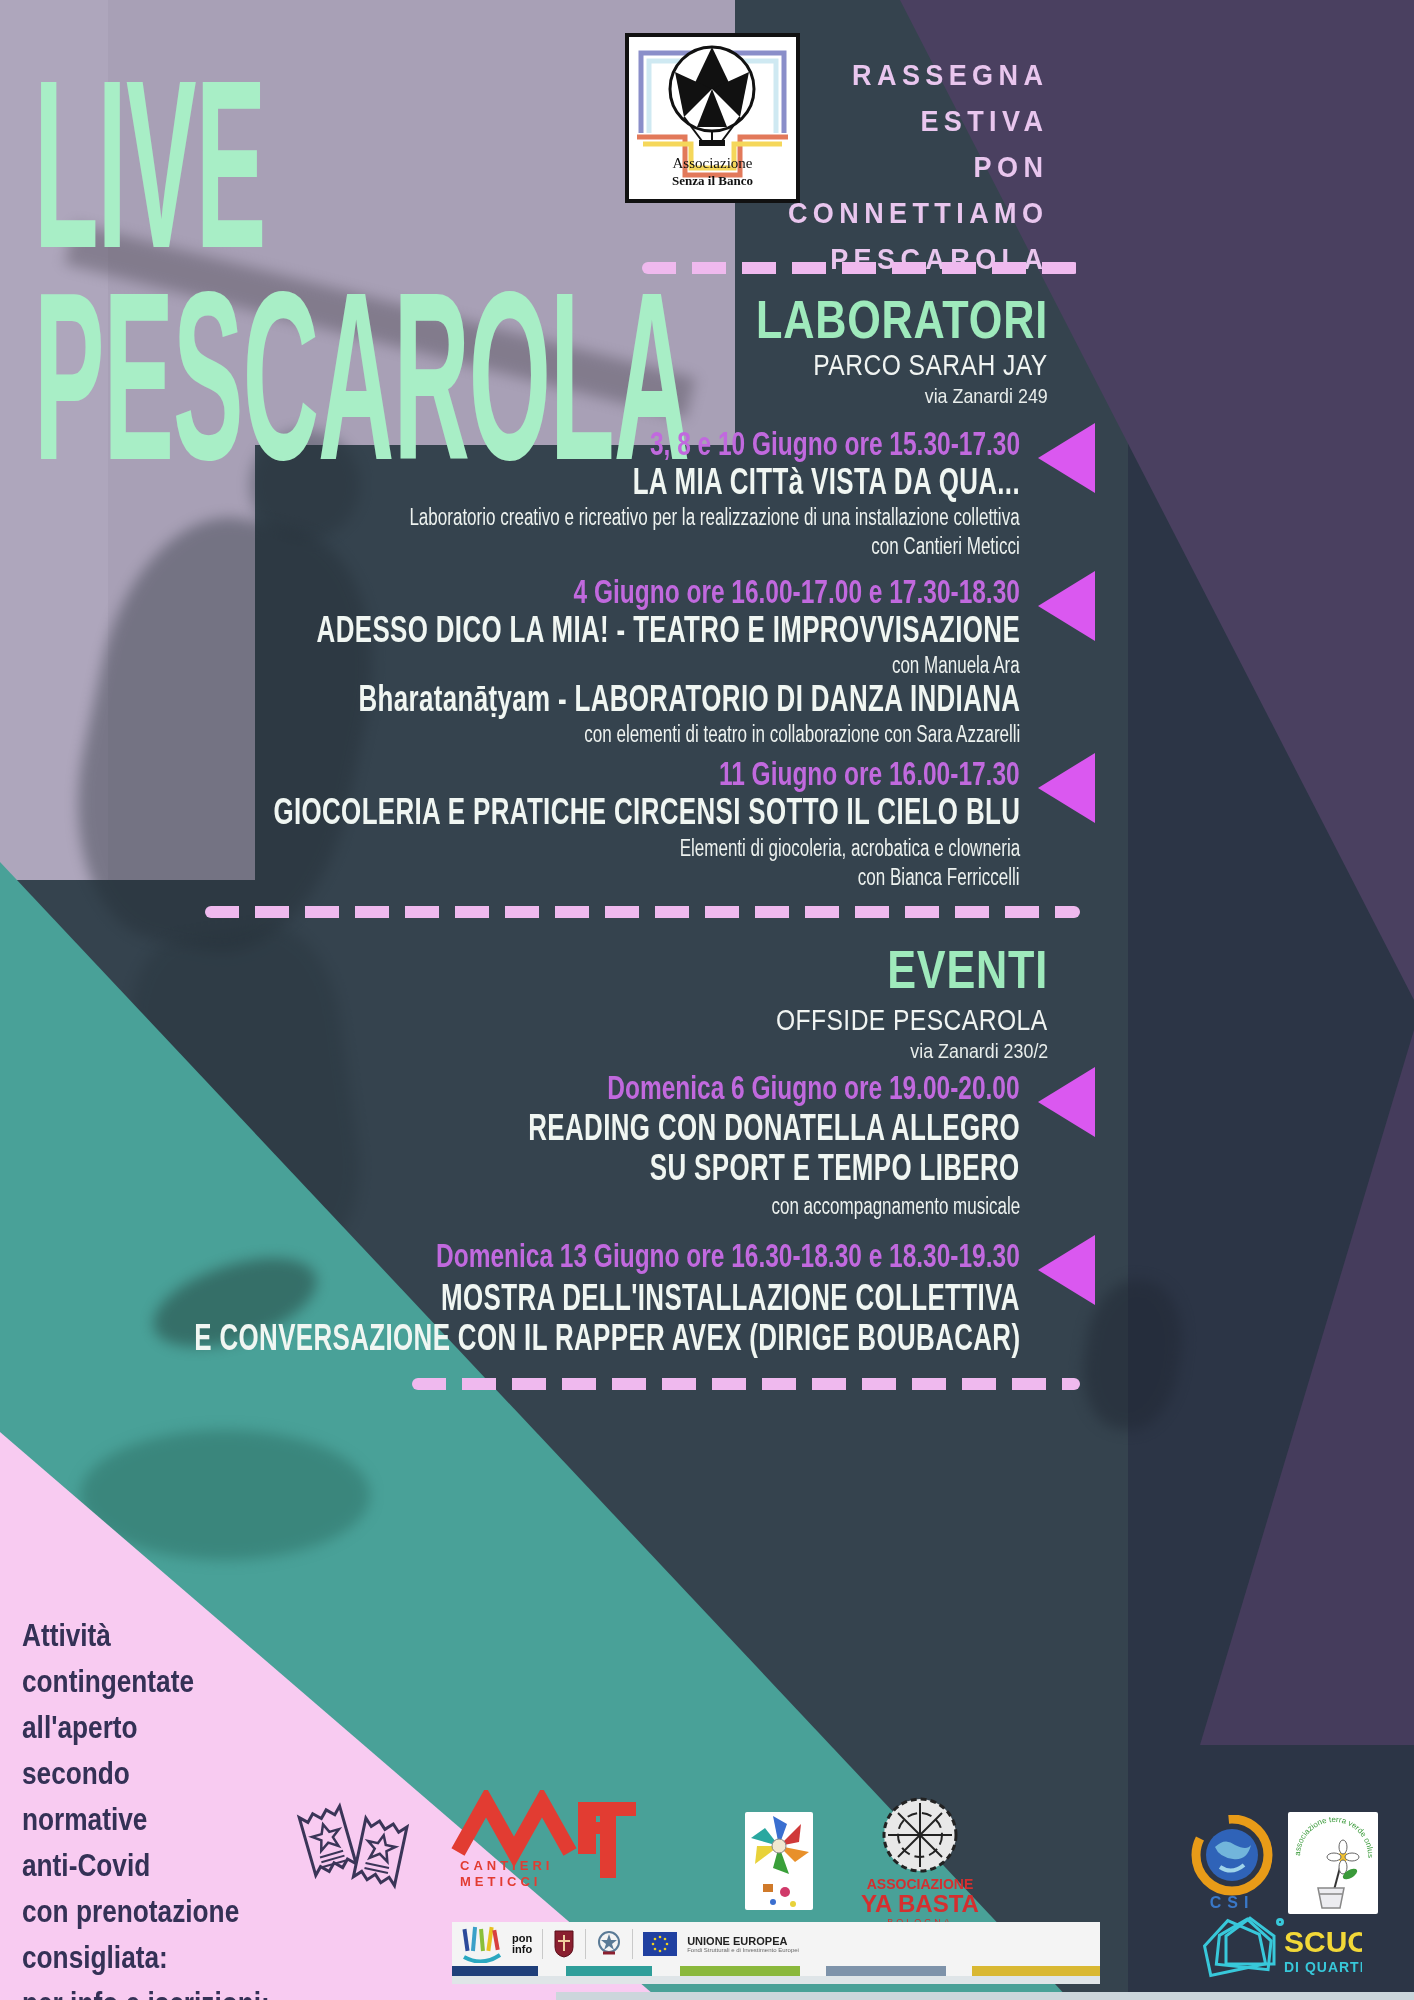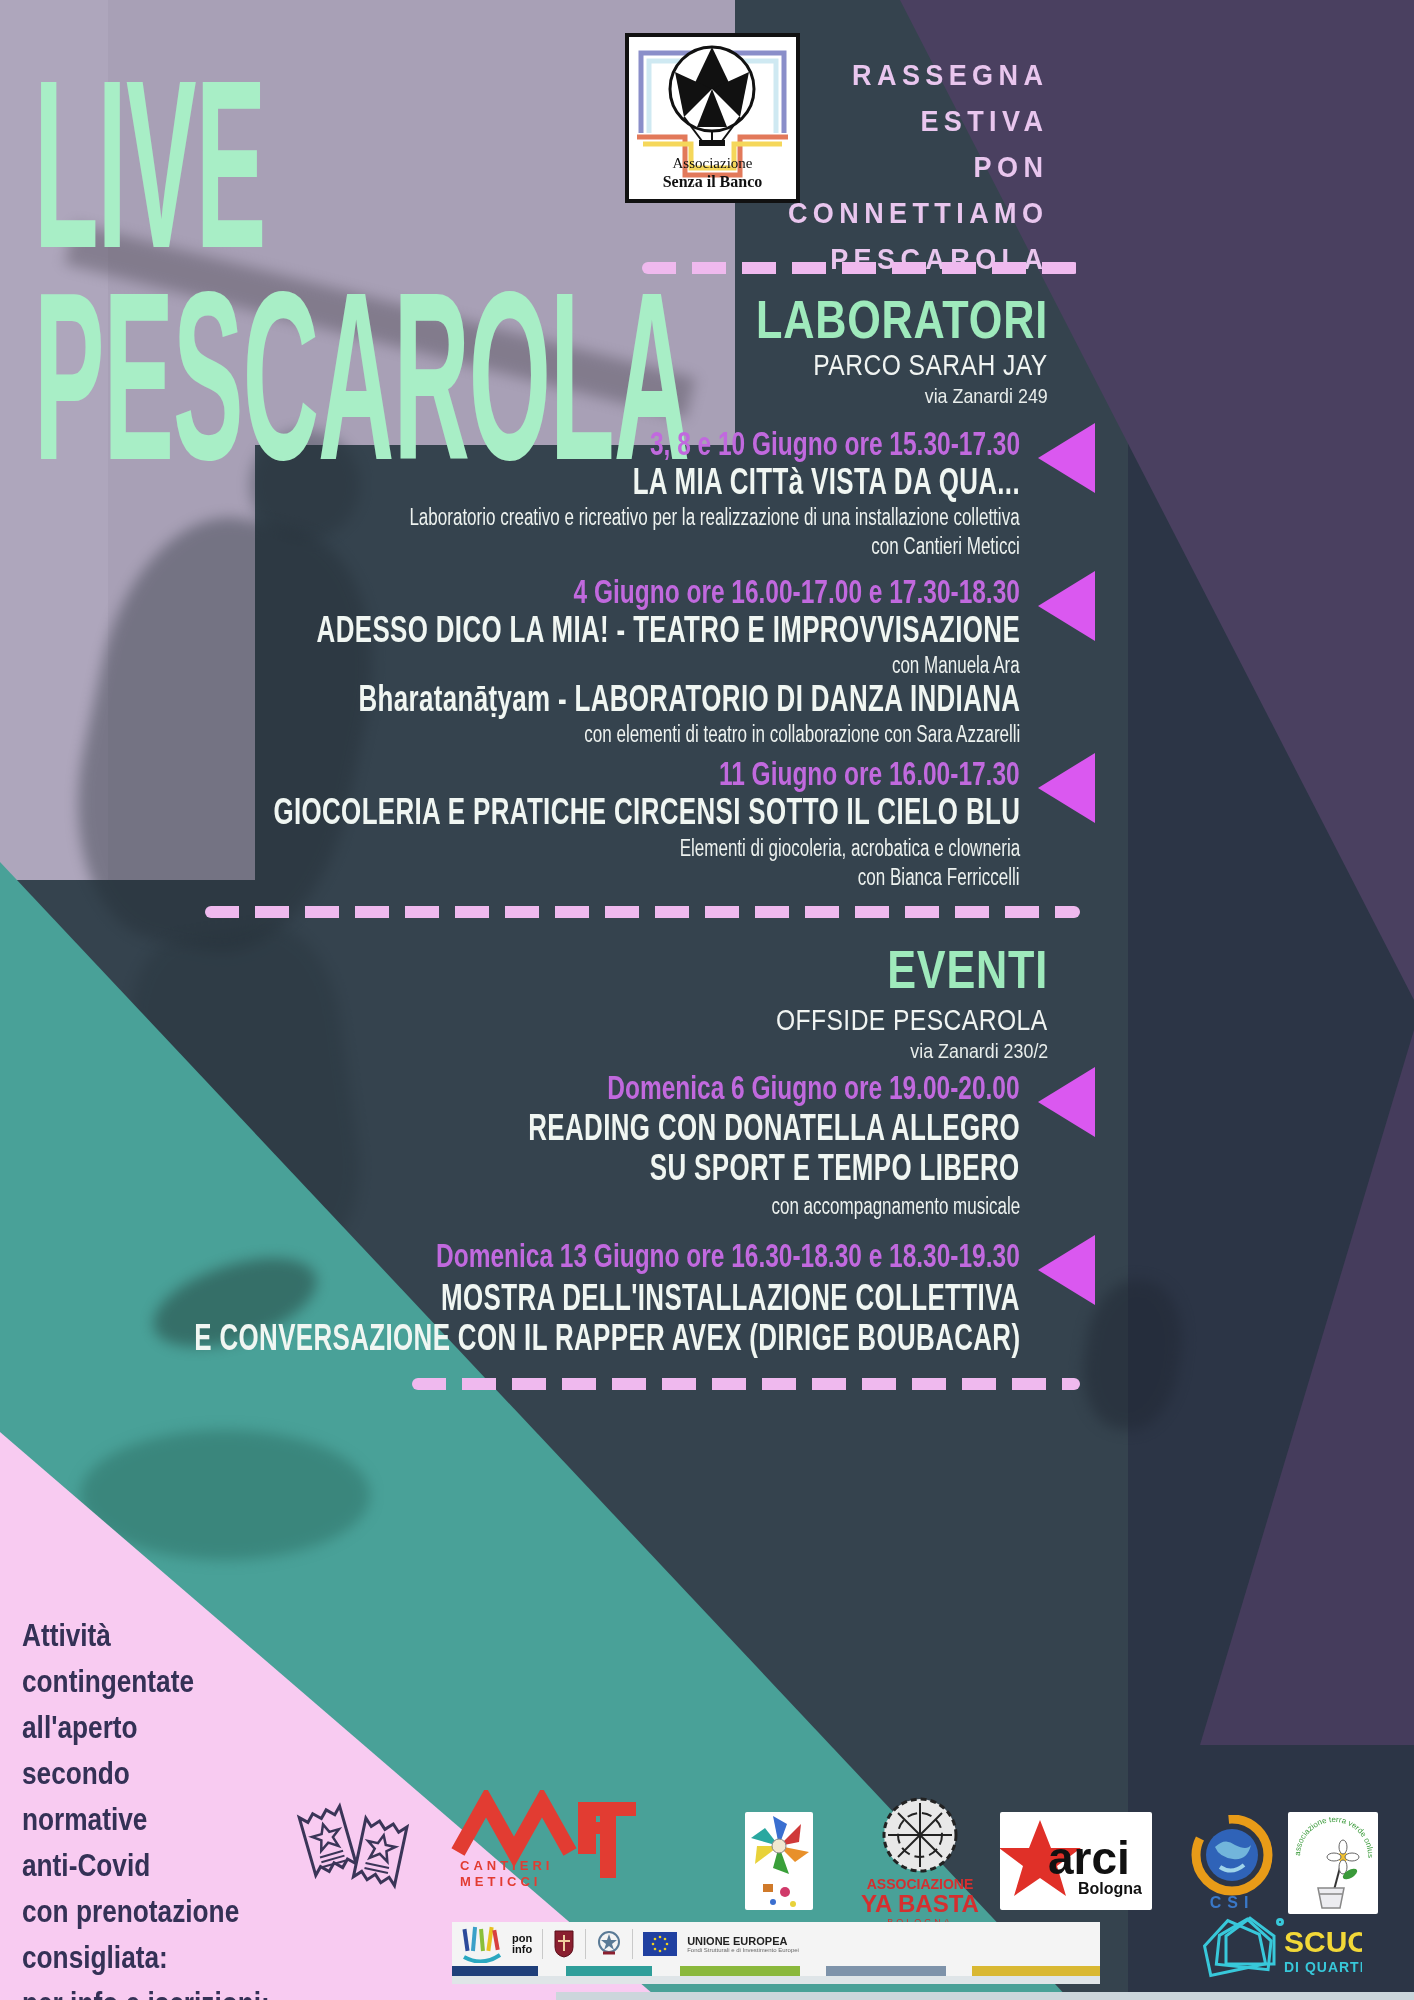--- a/index.html
+++ b/index.html
@@ -49,21 +49,21 @@
   .tri{position:absolute;left:1038px;width:57px;height:70px;background:#da58f0;
      clip-path:polygon(100% 0,100% 100%,0 50%);}
   .covid{position:absolute;left:22px;top:1612px;color:#343156;font-weight:700;
      font-size:32px;line-height:46px;transform:scaleX(.82);transform-origin:0 0;white-space:nowrap;}
   
   .logo-box{left:625px;top:33px;width:175px;height:170px;background:#fff;
      border:4px solid #111;box-sizing:border-box;}
   .logo-box .org{position:absolute;left:0;right:0;text-align:center;color:#111;
      font-family:"Liberation Serif",serif;}
   .org1{top:118px;font-size:15px;}
-  .org2{top:136px;font-size:16px;font-weight:700;}
+  .org2{top:136px;font-size:13px;font-weight:700;}
   
   .card{position:absolute;background:#fff;border-radius:2px;}
   .strip{position:absolute;left:452px;top:1922px;width:648px;height:44px;background:#f4f4f4;
      display:flex;align-items:center;gap:10px;padding:0 8px;box-sizing:border-box;}
   .strip .sep{width:1px;height:30px;background:#c9c9c9;}
   .colorbar{position:absolute;left:452px;top:1966px;width:648px;height:10px;background:#f4f4f4;display:flex;}
   .colorbar span{height:10px;display:block;}
   .graybar{position:absolute;left:452px;top:1976px;width:648px;height:8px;background:#dfe5e8;}
   .bottombar{position:absolute;left:556px;top:1992px;width:858px;height:8px;background:#ccd6dc;}
   .eu-txt{font-size:11px;font-weight:700;color:#222;line-height:12px;}
@@ -228,27 +228,20 @@
     <circle cx="65" cy="40" r="22" fill="none" stroke="#222" stroke-width="2" stroke-dasharray="10 5"></circle>
     <line x1="65" y1="8" x2="65" y2="72" stroke="#222" stroke-width="2"></line>
     <line x1="33" y1="40" x2="97" y2="40" stroke="#222" stroke-width="2"></line>
     <line x1="43" y1="18" x2="87" y2="62" stroke="#222" stroke-width="2"></line>
     <line x1="87" y1="18" x2="43" y2="62" stroke="#222" stroke-width="2"></line>
     <text x="65" y="94" text-anchor="middle" font-size="14" font-weight="bold" fill="#d42f2f">ASSOCIAZIONE</text>
     <text x="65" y="117" text-anchor="middle" font-size="24" font-weight="bold" fill="#d42f2f">YA BASTA</text>
     <text x="65" y="130" text-anchor="middle" font-size="9" letter-spacing="3" fill="#d42f2f">BOLOGNA</text>
   </svg>
 
-  <div class="card" style="left:1000px;top:1812px;width:152px;height:98px">
-    <svg width="152" height="98" viewBox="0 0 152 98">
-      <polygon points="40,8 51,36 81,36 57,54 66,84 40,66 14,84 23,54 -1,36 29,36" fill="#e03028"></polygon>
-      <text x="48" y="62" font-size="46" font-weight="bold" fill="#111">arci</text>
-      <text x="78" y="82" font-size="16" font-weight="bold" fill="#111">Bologna</text>
-    </svg>
-  </div>
 
   <svg class="abs" style="left:1185px;top:1815px" width="95" height="98" viewBox="0 0 95 98">
     <circle cx="47" cy="40" r="36" fill="none" stroke="#e89b18" stroke-width="9" stroke-dasharray="130 36"></circle>
     <circle cx="47" cy="40" r="26" fill="#2f63b8"></circle>
     <path d="M30,32 q10,-10 20,-2 q12,6 16,0 q-4,16 -18,14 q-14,-2 -18,-12z" fill="#7ec3e0" opacity=".85"></path>
     <path d="M35,52 q12,8 24,-2" fill="none" stroke="#9fd4ea" stroke-width="4"></path>
     <text x="47" y="93" text-anchor="middle" font-size="16" font-weight="bold" letter-spacing="6" fill="#3a78c8">CSI</text>
   </svg>
 
   <div class="card" style="left:1288px;top:1812px;width:90px;height:102px">

